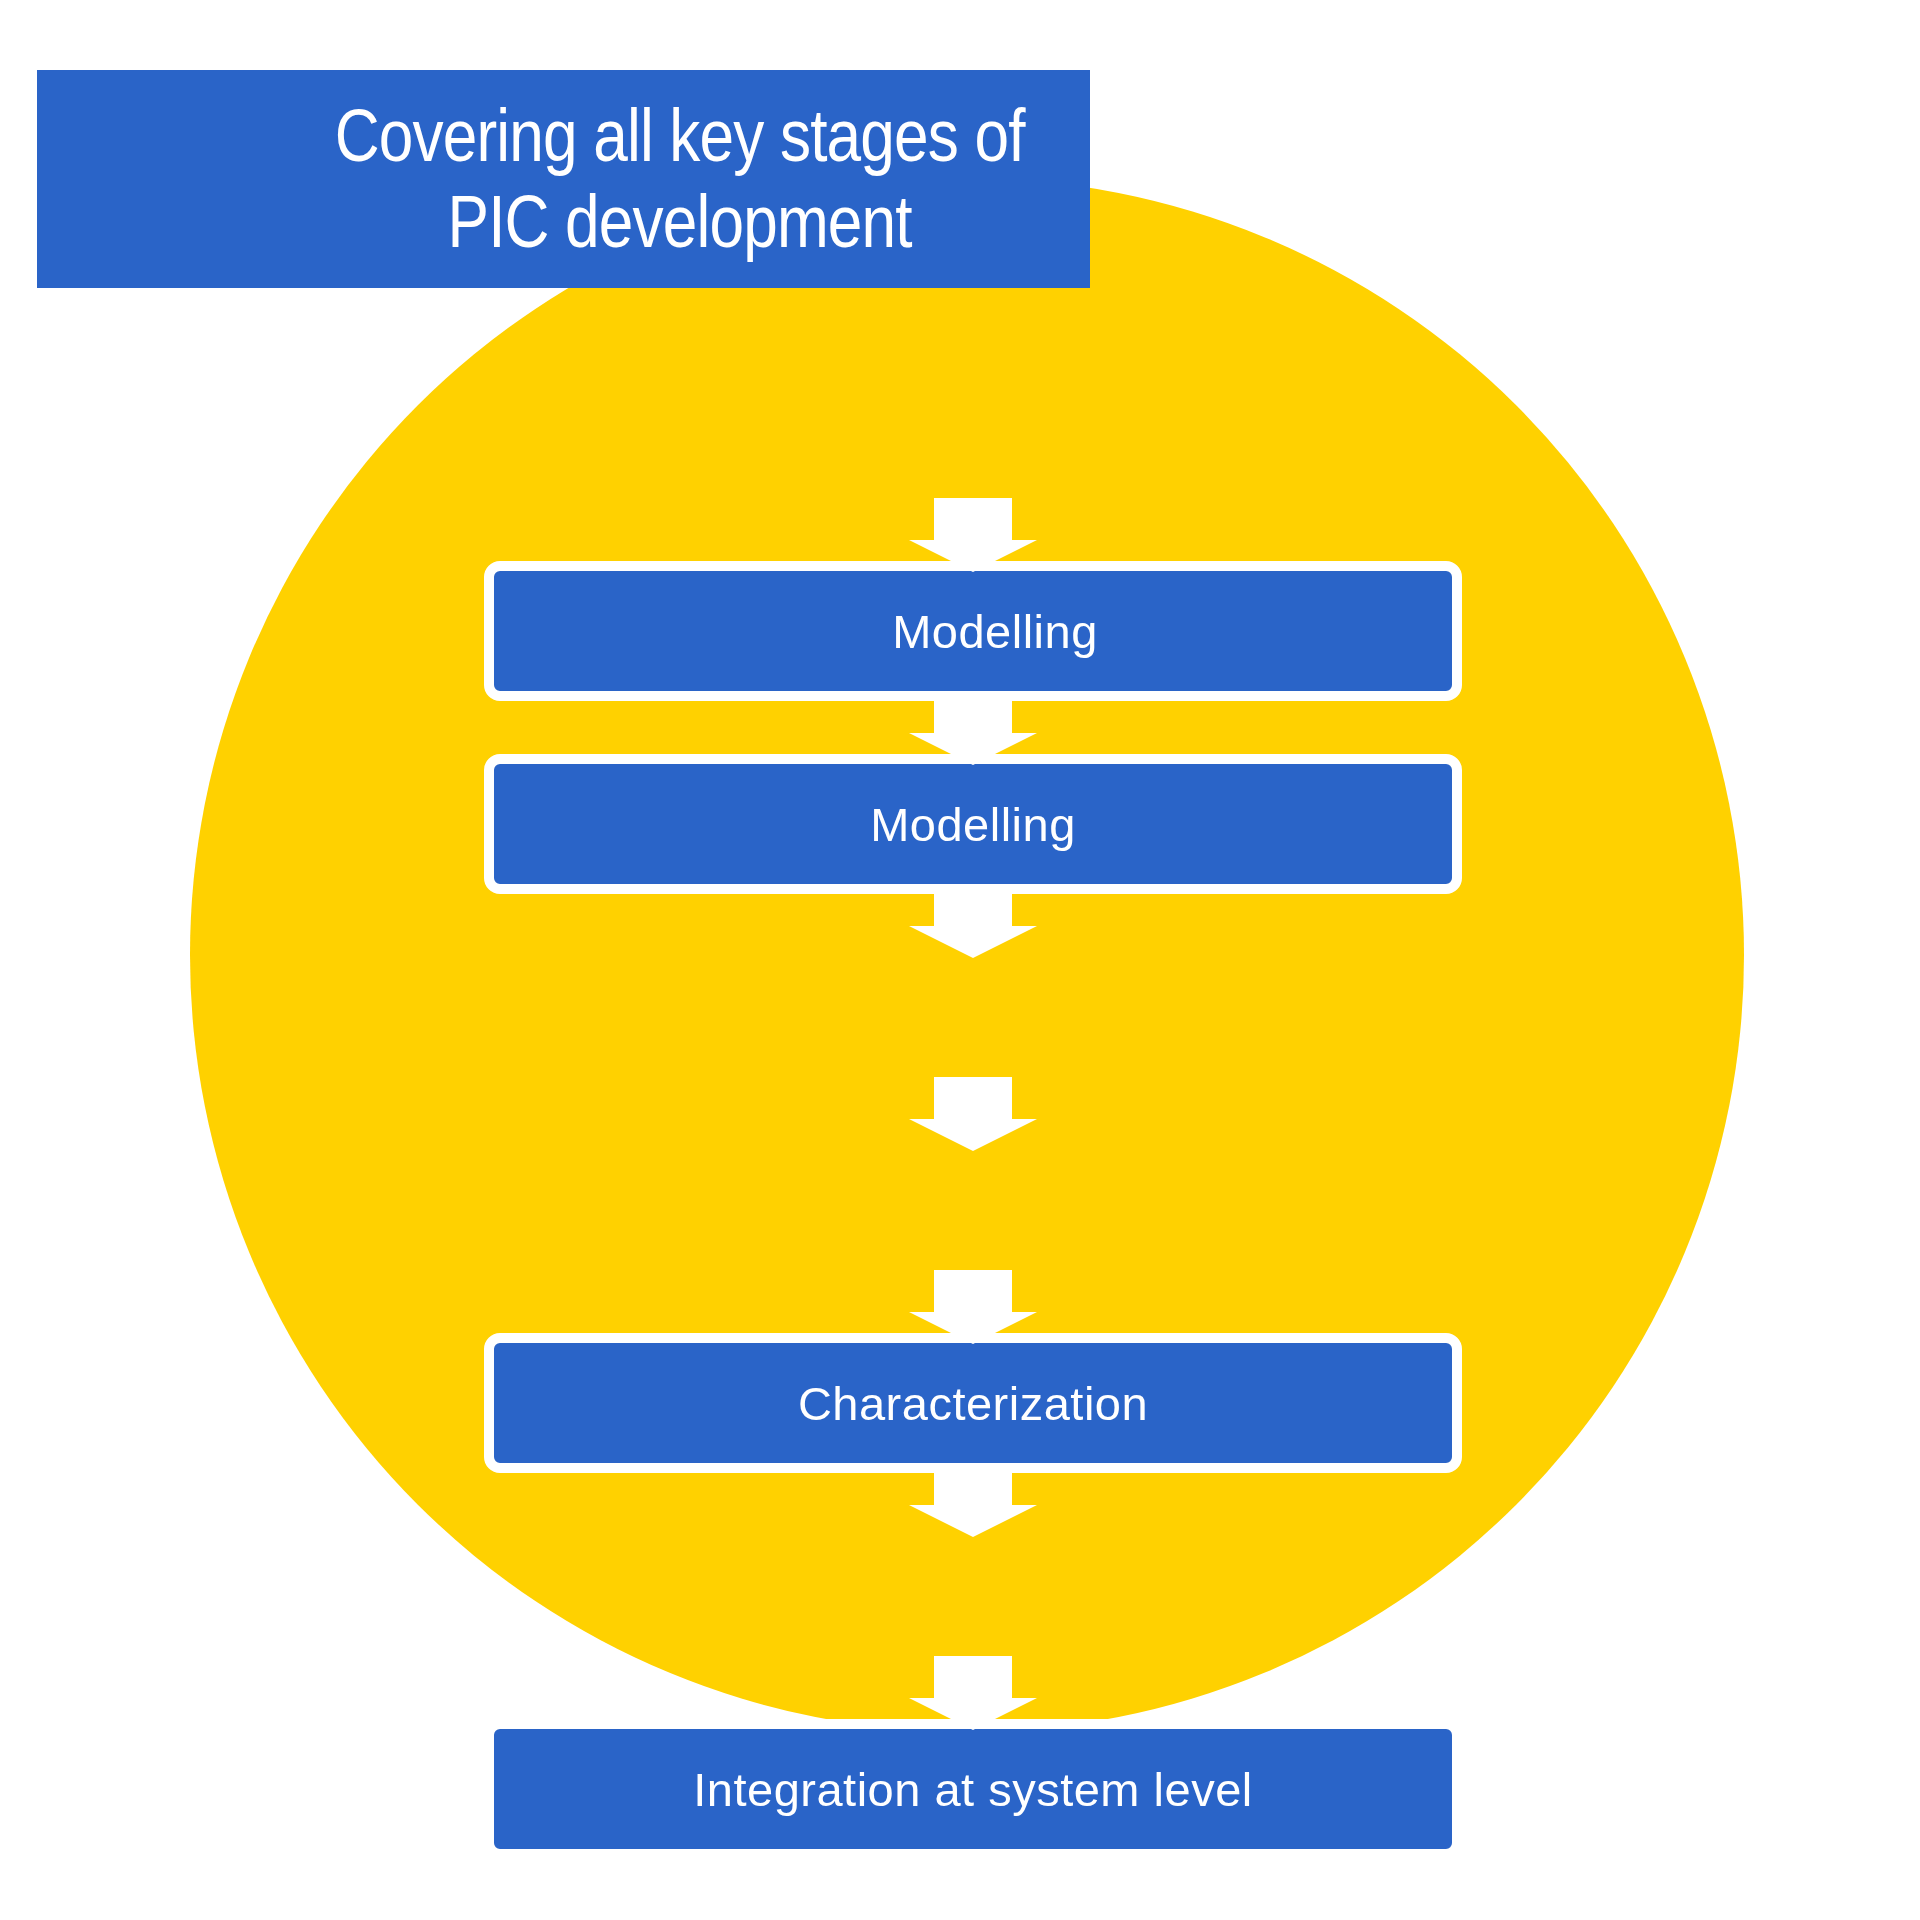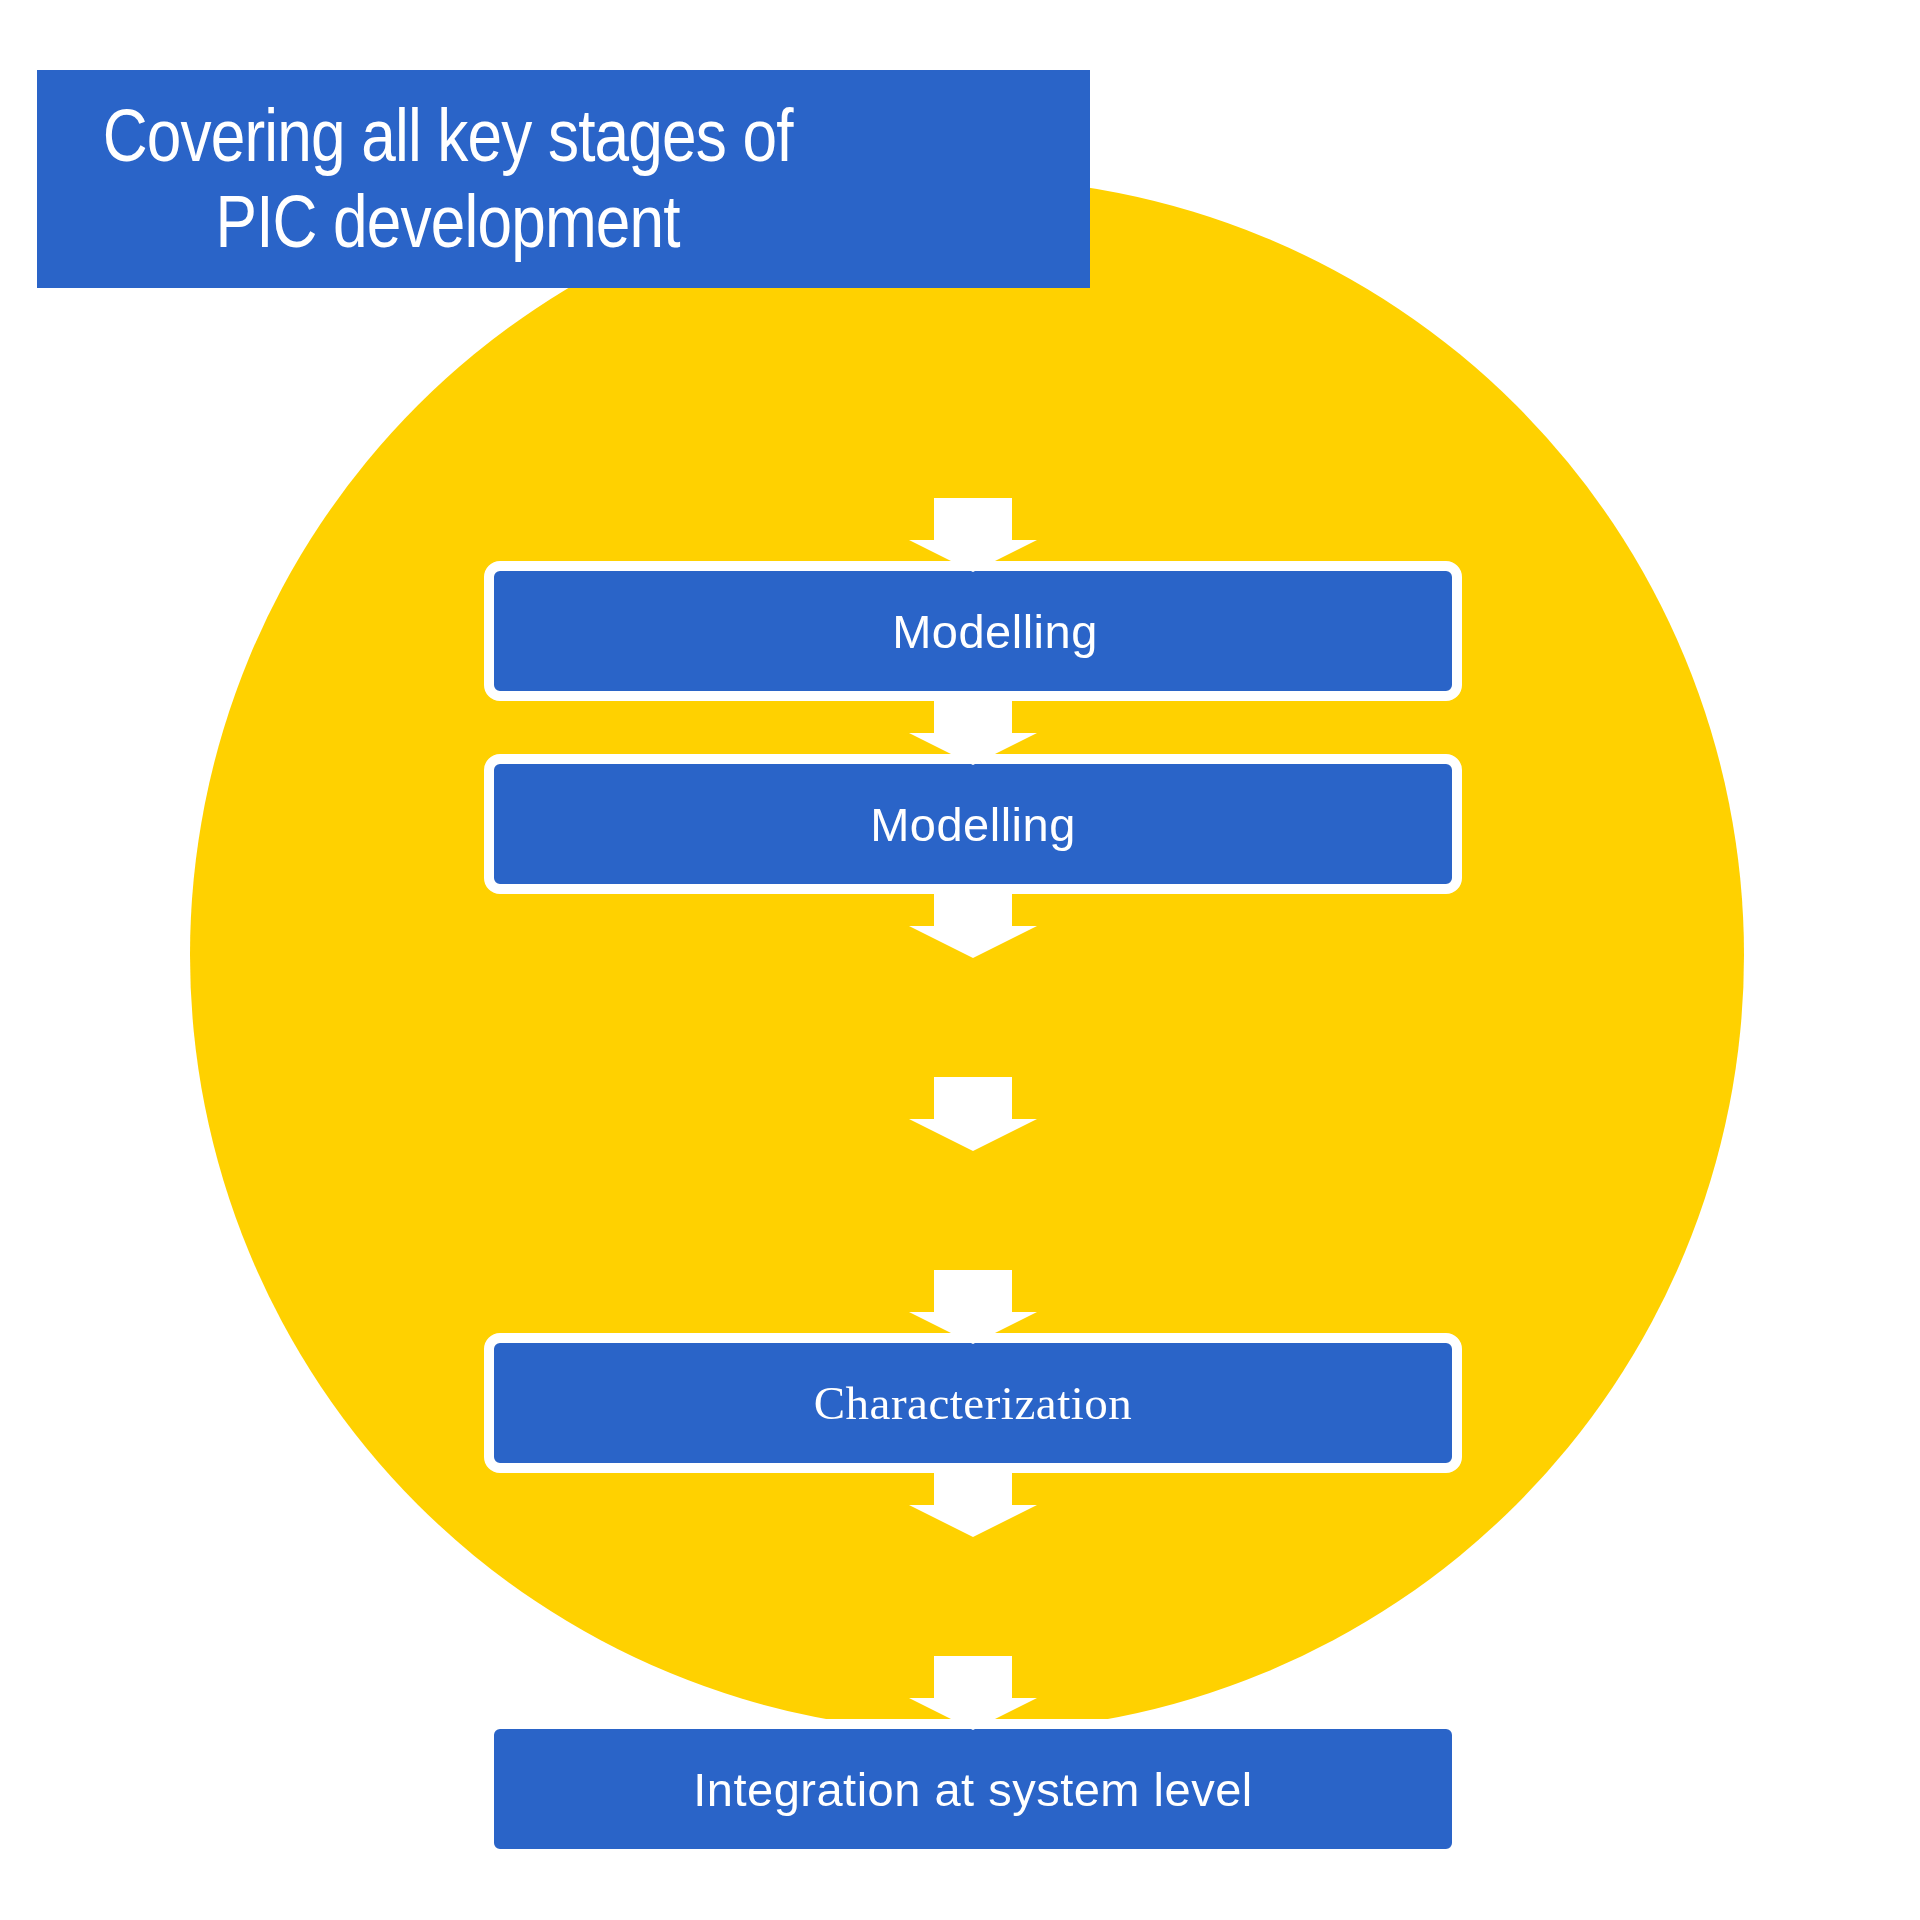--- a/index.html
+++ b/index.html
@@ -29,21 +29,21 @@
   .banner {
     position: absolute;
     left: 37px;
     top: 70px;
     width: 1053px;
     height: 218px;
     background: var(--blue);
     z-index: 3;
     display: flex;
     align-items: center;
-    justify-content: flex-start;
+    justify-content: flex-end;
   }
   .banner-title {
     color: var(--white);
     font-size: 74px;
     line-height: 1.16;
     font-weight: 400;
     text-align: center;
     white-space: pre-line;
     transform: scaleX(0.84);
     transform-origin: center;
@@ -67,21 +67,21 @@
     color: var(--white);
     font-size: 47px;
     font-weight: 400;
     letter-spacing: 0.5px;
   }
   .s1 { top: 368px; }
   .s2 { top: 561px; padding-left: 44px; }
   .s3 { top: 754px; }
   .s4 { top: 947px; }
   .s5 { top: 1140px; }
-  .s6 { top: 1333px; font-family: Liberation Serif, serif; }
+  .s6 { top: 1333px; }
   .s7 { top: 1526px; }
   .s8 { top: 1719px; }
   .arrow {
     position: absolute;
     left: 909px;
     width: 128px;
     height: 74px;
     z-index: 4;
     display: block;
   }

